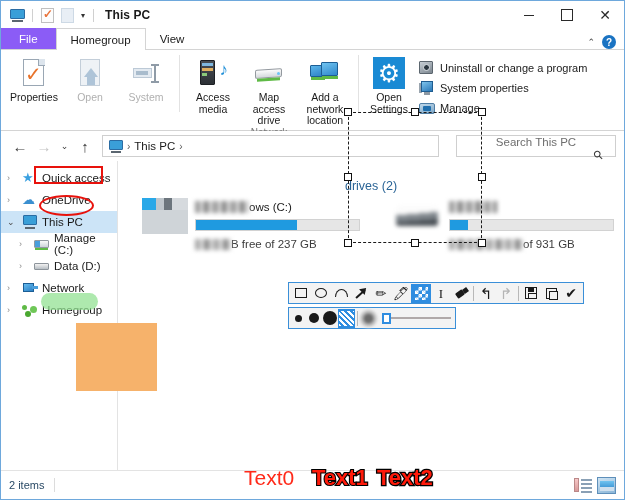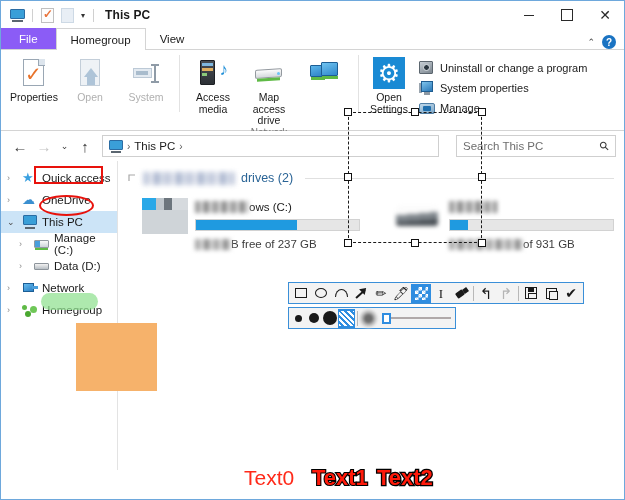--- a/index.html
+++ b/index.html
@@ -157,21 +157,21 @@
     display: flex; align-items: center; padding: 0 6px; gap: 4px; margin-left: 4px;
     position: relative; overflow: hidden;
   }
   .crumb-ico { position: relative; width: 14px; height: 13px; flex: 0 0 14px; }
   .crumb-ico .scr { position: absolute; top: 0; left: 0; width: 14px; height: 10px; background: #3a9fd8; border: 1px solid #2b6ca3; border-radius: 1px; }
   .crumb-ico .base { position: absolute; bottom: 0; left: 2px; width: 10px; height: 2px; background: #5b6670; }
   .crumb-txt { font-size: 11.5px; color: #1a1a1a; }
   .crumb-sep { font-size: 10px; color: #5a5a5a; }
   .searchbox {
     width: 160px; height: 22px; border: 1px solid #cfcfcf; background: #fff;
-    display: flex; align-items: center; padding: 0 6px; margin-left: 15px; position: relative;
+    display: flex; align-items: center; padding: 0 12px; margin-left: 15px; position: relative; flex-direction: column;
   }
   .search-ph { font-size: 11.5px; color: #6e6e6e; }
   .search-ico { margin-left: auto; font-size: 12px; color: #3a3a3a; transform: rotate(-45deg); }
 
   
   .bodyrow { position: absolute; top: 160px; left: 0; right: 0; bottom: 29px; display: flex; }
   .navpane {
     width: 138px; background: #ffffff; border-right: 1px solid #e3e3e3;
     padding-top: 6px; overflow: hidden;
   }
@@ -195,21 +195,21 @@
   .ic-hdd .g { position: absolute; top: 11px; left: 1px; width: 13px; height: 2px; background: #5fba46; }
   .ic-hdd2 .body { position: absolute; top: 4px; left: 0; width: 15px; height: 7px; background: linear-gradient(180deg,#f2f2f2,#b8bec4); border: 1px solid #8d949b; border-radius: 1px; }
   .ic-net .m { position: absolute; top: 2px; left: 1px; width: 11px; height: 9px; background: linear-gradient(150deg,#67bdf0,#2a7fc4); border: 1px solid #1c5e95; }
   .ic-net .plug { position: absolute; top: 5px; left: 10px; width: 6px; height: 3px; background: #4a9fdc; }
   .ic-home .d1 { position: absolute; top: 2px; left: 0; width: 5px; height: 5px; background: #5fba46; border-radius: 50%; }
   .ic-home .d2 { position: absolute; top: 8px; left: 3px; width: 6px; height: 6px; background: #4aa830; border-radius: 50%; }
   .ic-home .d3 { position: absolute; top: 3px; left: 8px; width: 7px; height: 7px; background: #6fc758; border-radius: 50%; }
 
   
   .content { flex: 1; background: #ffffff; position: relative; padding: 6px 10px 0 10px; }
-  .grouphdr { display: flex; align-items: center; gap: 6px; height: 22px; }
+  .grouphdr { display: flex; align-items: center; gap: 6px; height: 22px; flex-direction: column; }
   .grp-arrow { width: 9px; height: 9px; }
   .grp-blur {
     height: 13px; width: 92px;
     background:
       repeating-linear-gradient(90deg,#b9c2d8 0 6px,#dfe3ec 6px 11px,#9aa8c6 11px 16px,#ccd3e2 16px 22px);
     filter: blur(2.4px); opacity: .85;
   }
   .grp-txt { font-size: 12.5px; color: #2a6496; }
   .grp-line { flex: 1; height: 1px; background: #e0e0e0; margin-left: 6px; }
 
@@ -450,20 +450,21 @@
           </span>
           <span class="lbl">Map access drive</span>
         </div>
         <div class="rbtn-big">
           <span class="ico32 ico-netloc">
             <span class="m1"></span>
               <span class="m2"></span>
               <span class="g1"></span>
               <span class="g2"></span>
           </span>
+          <span class="lbl">Add a network location</span>
         </div>
       </div>
       <div class="rgroup-label">Network</div>
     </div>
 
     <div class="rsep"></div>
 
     <div class="rgroup" style="flex:1">
       <div class="rgroup-body">
         <div class="rbtn-big" style="width:48px">
@@ -612,20 +613,37 @@
             <div class="bar-outer">
               <div class="bar-fill" style="width:11%"></div>
             </div>
             <span class="blur-span" style="width:74px"></span><span class="drive-free">of 931 GB</span>
           </div>
         </div>
       </div>
     </div>
   </div>
 
+  <div class="statusbar">
+    <span class="status-txt">2 items</span>
+    <span class="status-sep"></span>
+    <div class="view-btns">
+      <div class="vb vb-details">
+        <span class="c1"></span>
+          <span class="l l1"></span>
+          <span class="l l2"></span>
+          <span class="l l3"></span>
+          <span class="l l4"></span>
+      </div>
+      <div class="vb vb-icons">
+        <span class="im"></span>
+          <span class="im2"></span>
+      </div>
+    </div>
+  </div>
 
   <div class="ann ann-rect-red" style="left:33px; top:165px; width:69px; height:18px;"></div>
   <div class="ann ann-ellipse-red" style="left:38px; top:194px; width:55px; height:21px;"></div>
   <div class="ann ann-highlight-green" style="left:40px; top:292px; width:57px; height:17px;"></div>
   <div class="ann ann-rect-orange" style="left:75px; top:322px; width:81px; height:68px;"></div>
 
   <div class="marquee" style="left:347px; top:111px; width:134px; height:131px;"></div>
   <div class="handle" style="left:343px; top:107px;"></div>
   <div class="handle" style="left:410px; top:107px;"></div>
   <div class="handle" style="left:477px; top:107px;"></div>

